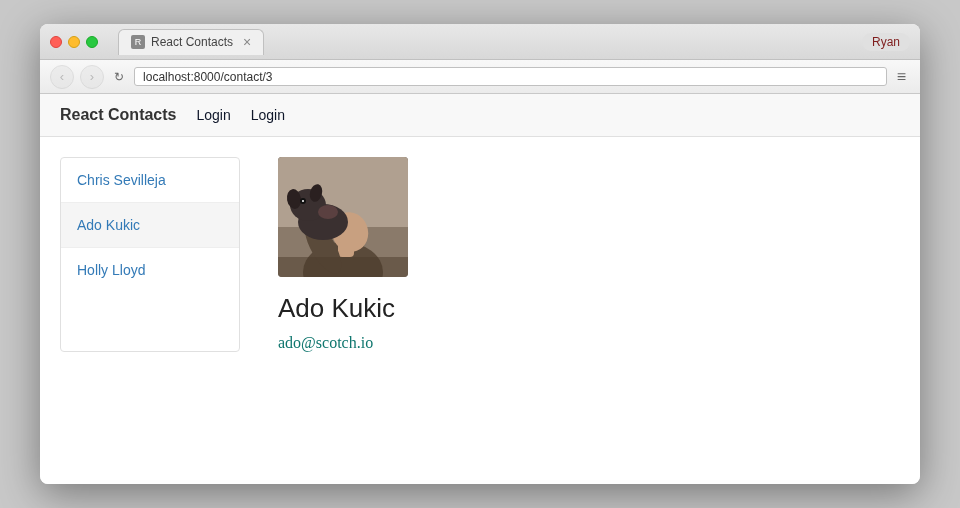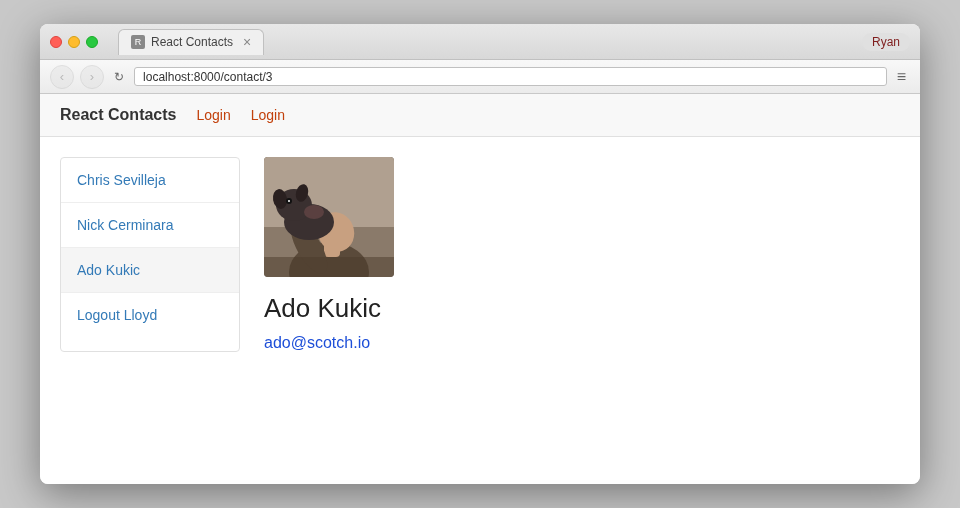--- a/index.html
+++ b/index.html
@@ -162,30 +162,30 @@
       align-items: center;
       gap: 20px;
     }
     .app-title {
       font-size: 16px;
       font-weight: 600;
       color: #333;
     }
     .app-nav-link {
       font-size: 14px;
-      color: #c2410c;
+      color: #0f172a;
       text-decoration: none;
       cursor: pointer;
     }
 
     
     .main-content {
       display: flex;
       padding: 20px;
-      gap: 14px;
+      gap: 28px;
     }
 
     
     .sidebar {
       width: 180px;
       background: white;
       border: 1px solid #e0e0e0;
       border-radius: 4px;
       flex-shrink: 0;
     }
@@ -223,21 +223,22 @@
       height: 100%;
     }
     .contact-name {
       font-size: 26px;
       font-weight: 500;
       color: #222;
       margin-bottom: 10px;
     }
     .contact-email {
       font-size: 16px;
-      color: #1d4ed8;
+      color: #0f766e;
+      font-family: Liberation Serif, serif;
     }
   </style>
 </head>
 <body>
 
 <div class="browser">
 
   <div class="title-bar">
     <div class="traffic-lights">
       <div class="traffic-light close"></div>
@@ -267,23 +268,22 @@
     <div class="app-navbar">
       <span class="app-title">React Contacts</span>
       <a class="app-nav-link">Login</a>
       <a class="app-nav-link">Login</a>
     </div>
 
     <div class="main-content">
 
       <div class="sidebar">
         <div class="sidebar-item">Chris Sevilleja</div>
-        <div class="sidebar-item">Nick Cerminara</div>
         <div class="sidebar-item active">Ado Kukic</div>
-        <div class="sidebar-item">Logout Lloyd</div>
+        <div class="sidebar-item">Holly Lloyd</div>
       </div>
 
       <div class="contact-detail">
         <div class="contact-photo">
           
           <svg viewBox="0 0 130 120" xmlns="http://www.w3.org/2000/svg">
             <rect width="130" height="120" fill="#8a7a6a"></rect>
 
             <rect width="130" height="70" fill="#b0a090"></rect>
 

